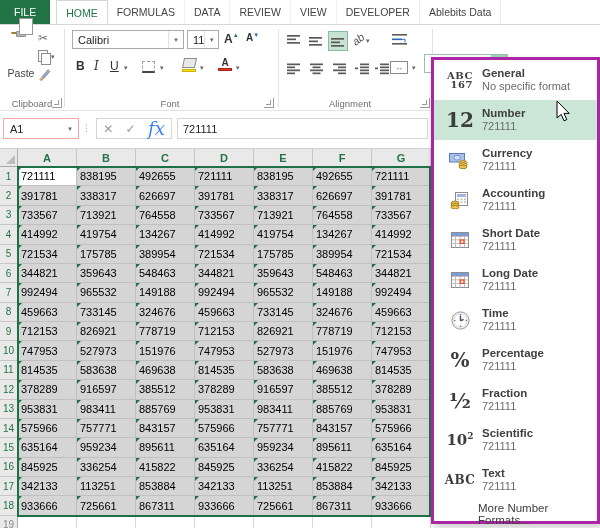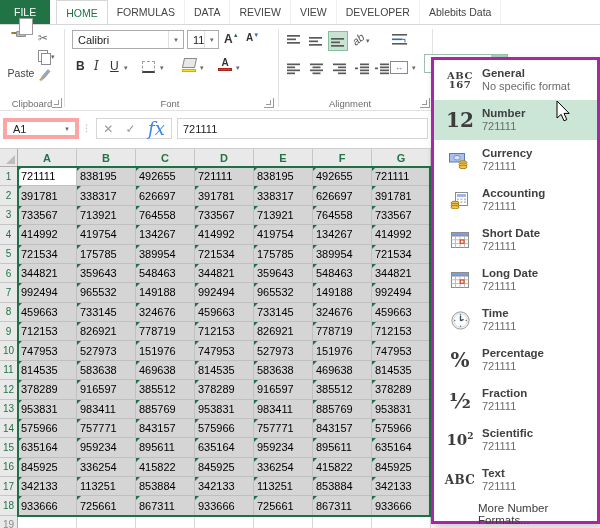--- a/index.html
+++ b/index.html
@@ -46,21 +46,21 @@
   .alico{width:20px;height:20px;display:flex;align-items:center;justify-content:center;}
   .alico.sel{background:#c8e3d2;border:1px solid #86bd9f;box-sizing:border-box;}
   .orient{font-style:italic;font-size:11px;color:#555;transform:rotate(-38deg);}
   .merge-ic{width:16px;height:11px;border:1px solid #8a8a8a;font-size:8px;color:#3a6ec0;display:flex;align-items:center;justify-content:center;background:#fff;}
   
   .nf-combo{position:absolute;left:424px;top:29px;width:84px;height:19px;border:1px solid #9fbfae;background:#fff;box-sizing:border-box;display:flex;}
   .nf-arrow{margin-left:auto;width:16px;height:100%;background:#a2d5ba;display:flex;align-items:center;justify-content:center;font-size:7px;color:#2d4a3a;}
   .condfmt{position:absolute;left:514px;top:30px;width:86px;height:16px;display:flex;align-items:center;gap:4px;font-size:10.5px;color:#444;overflow:hidden;white-space:nowrap;}
   
   .fbar{position:absolute;left:0;top:110px;width:600px;height:39px;background:#fff;border-top:1px solid #e3e3e3;border-bottom:1px solid #cfcfcf;box-sizing:border-box;}
-  .namebox{position:absolute;left:3px;top:7px;width:76px;height:21px;border:4px solid #fca5a5;background:#fff;
+  .namebox{position:absolute;left:3px;top:7px;width:76px;height:21px;border:1px solid #fca5a5;background:#fff;
            font-size:11px;color:#222;display:flex;align-items:center;box-sizing:border-box;}
   .namebox .txt{padding-left:6px;}
   .namebox .arr{margin-left:auto;width:16px;text-align:center;}
   .dots{position:absolute;left:85px;top:9px;color:#c2c2c2;font-size:11px;letter-spacing:0;}
   .fx-box{position:absolute;left:96px;top:7px;width:76px;height:21px;border:1px solid #d6d6d6;background:#fff;
           display:flex;align-items:center;justify-content:space-around;box-sizing:border-box;}
   .fx-x{color:#9a9a9a;font-size:12px;}
   .fx-ck{color:#9a9a9a;font-size:12px;}
   .fx-fx{font-family:"DejaVu Serif",serif;font-style:italic;font-size:18px;color:#3b82f6;}
   .f-input{position:absolute;left:177px;top:7px;width:251px;height:21px;border:1px solid #d6d6d6;background:#fff;
@@ -87,21 +87,21 @@
   
   .menu{position:absolute;left:431px;top:57px;width:169px;height:467px;background:#fff;
         border:3px solid #ab26a5;box-sizing:border-box;z-index:20;box-shadow:3px 4px 8px rgba(0,0,0,.2);
         display:flex;flex-direction:column;}
   .mitem{height:40px;flex:0 0 40px;display:flex;align-items:center;padding-left:4px;box-sizing:border-box;cursor:default;}
   .mitem.hl{background:#cbe5d6;}
   .mico{width:44px;display:flex;align-items:center;justify-content:center;flex:0 0 44px;color:#3f3f3f;}
   .mtxt{display:flex;flex-direction:column;line-height:13px;}
   .mtitle{font-size:11.5px;font-weight:bold;color:#404040;}
   .mval{font-size:11px;color:#6b6b6b;}
-  .gl{font-family:"DejaVu Serif",serif;font-weight:bold;color:#3d3d3d;text-align:center;}
+  .gl{font-family:"DejaVu Serif",serif;font-weight:bold;color:#3d3d3d;text-align:right;}
   .gl.two{font-size:10px;line-height:9.5px;letter-spacing:0.5px;}
   .gl.big{font-size:20px;}
   .gl.frac{font-size:21px;}
   .gl.sci{font-size:15px;}
   .gl.sci sup{font-size:9px;}
   .gl.abc{font-size:12px;letter-spacing:0.5px;}
   .msep{height:1px;background:#dcdcdc;margin:2px 4px 0 4px;}
   .mfooter{flex:1;display:flex;align-items:center;padding-left:44px;font-size:11.5px;color:#3d3d3d;}
   .mfooter::first-letter{text-decoration:underline;}
   .cursor{position:absolute;left:556px;top:100px;z-index:30;pointer-events:none;}

